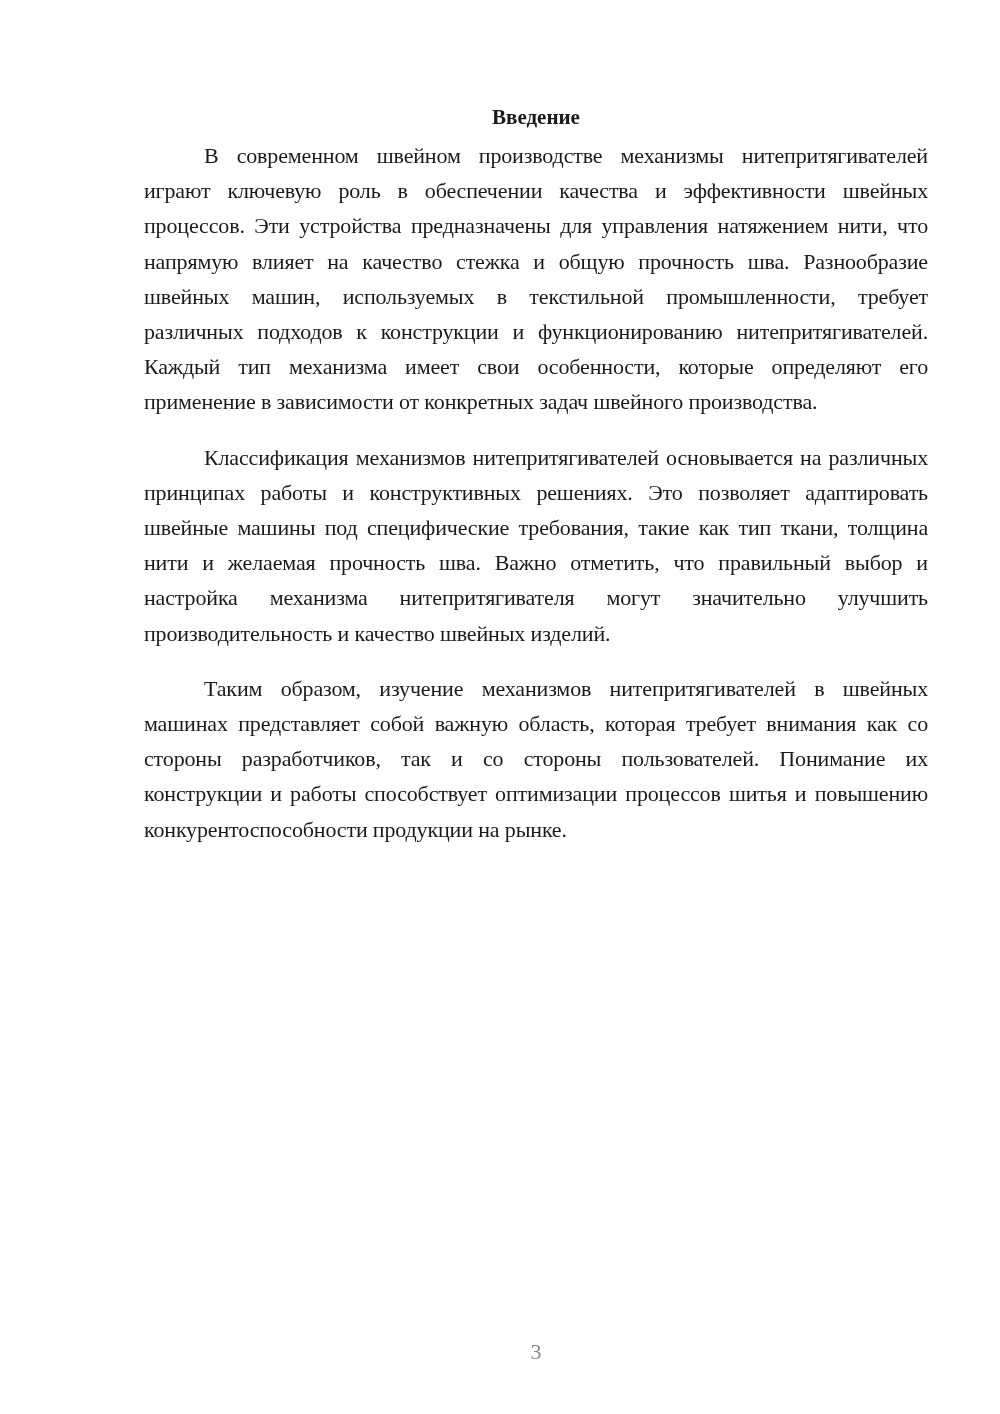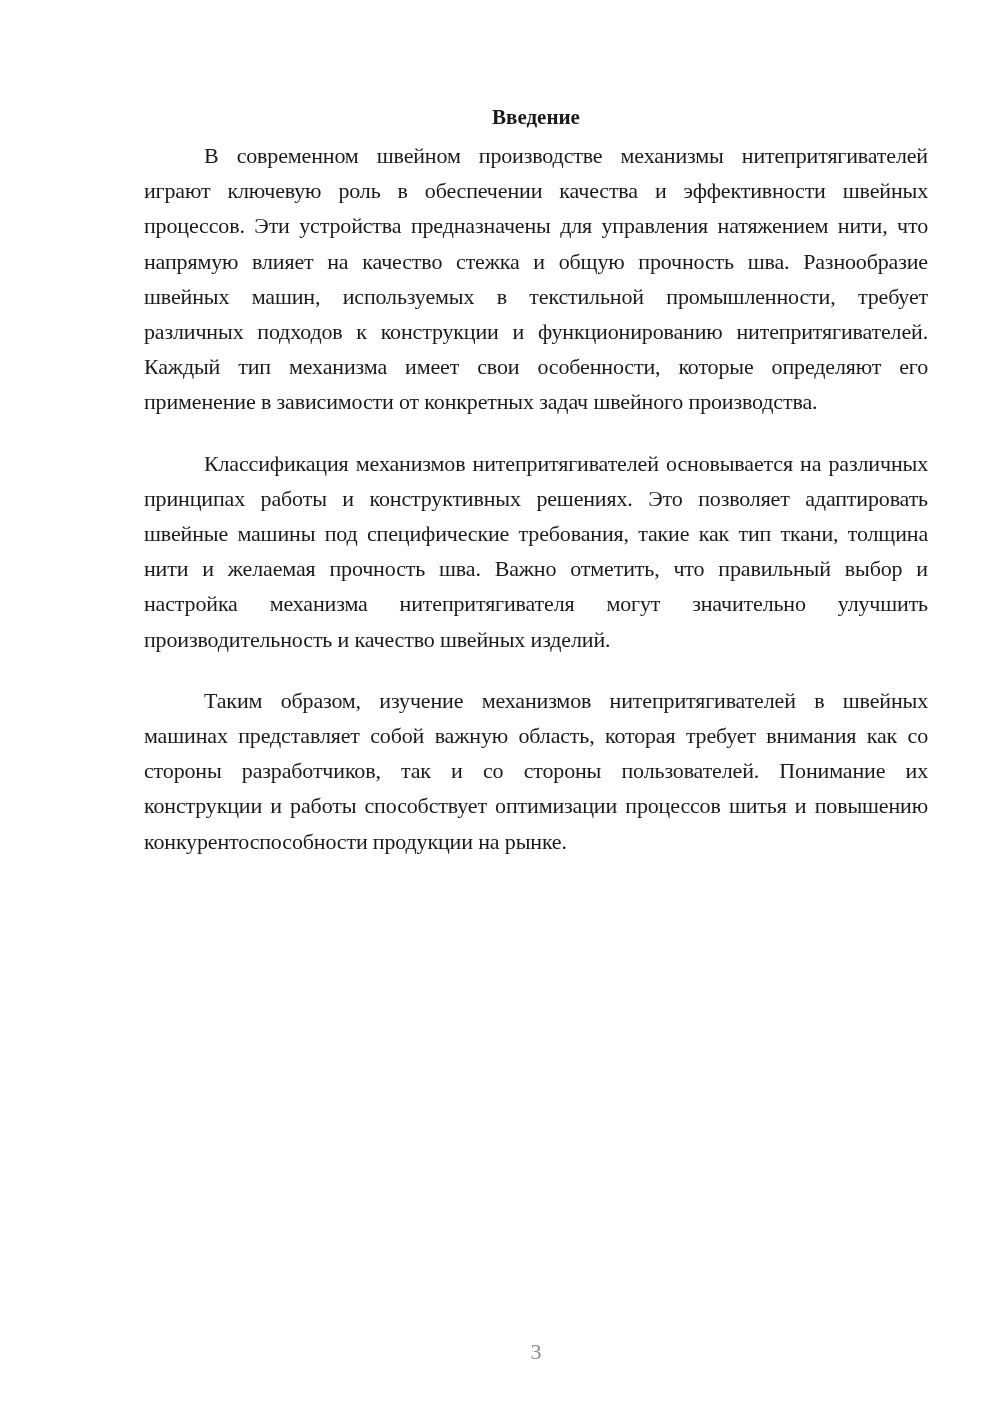--- a/index.html
+++ b/index.html
@@ -39,21 +39,21 @@
       padding-left: 0px;
     }
     .para {
       margin: 0;
       text-align: justify;
       text-align-last: left;
       text-indent: 60px;
       letter-spacing: -0.15px;
     }
     .para + .para {
-      margin-top: 26px;
+      margin-top: 20px;
     }
     .page-number {
       position: absolute;
       left: 0;
       width: 1072px;
       top: 1331px;
       text-align: center;
       font-family: "Liberation Serif", "DejaVu Serif", serif;
       font-size: 22px;
       color: #8a8a8a;

